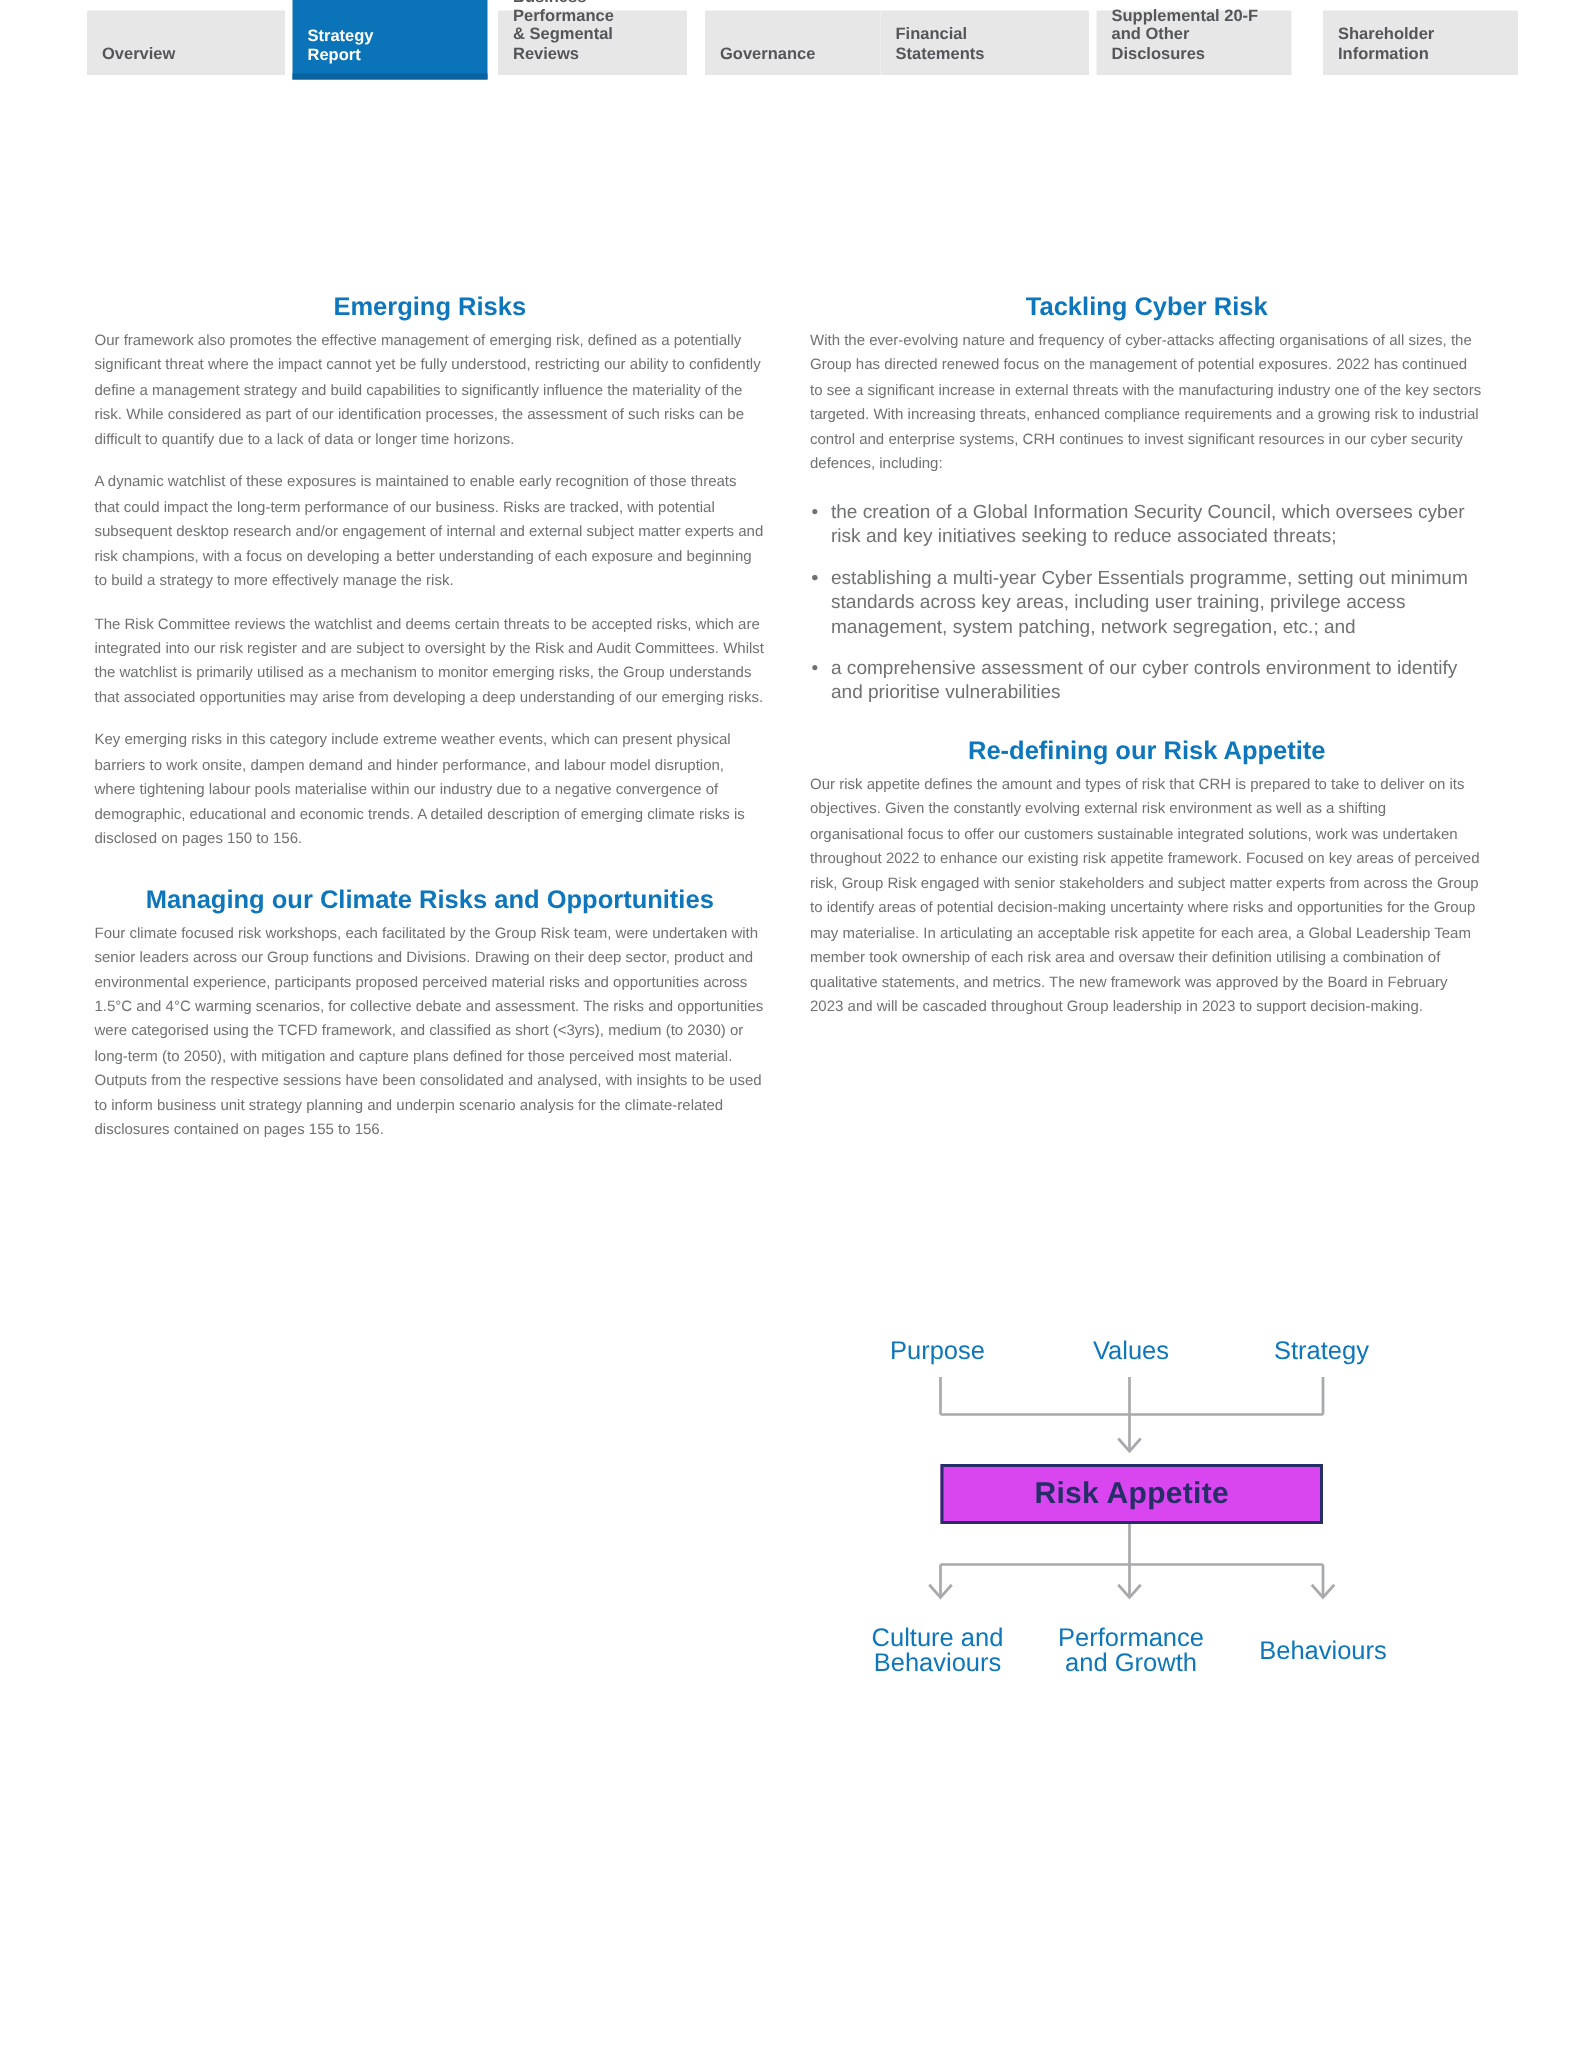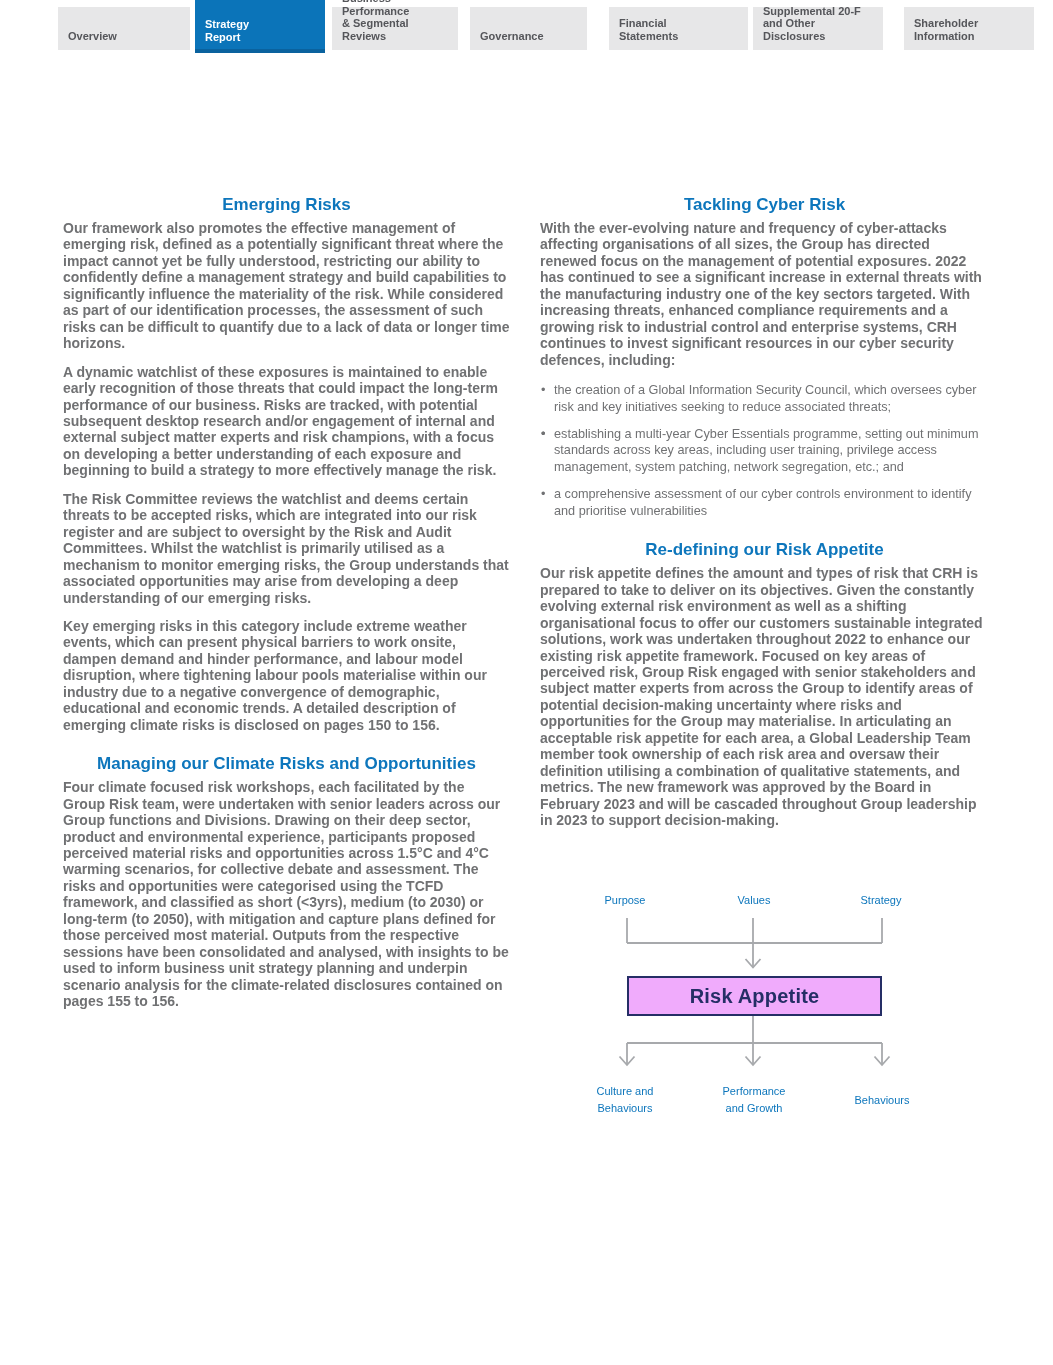--- a/index.html
+++ b/index.html
@@ -29,58 +29,58 @@
     cursor:default;
   }
   .tab-label{white-space:pre-line;}
   .tab.active{
     height:53px;margin-top:0;background:var(--tab-active-blue);color:#ffffff;
     border-bottom:4px solid var(--tab-active-dark);padding-bottom:6px;
   }
   .tab:nth-child(1){width:132px;margin-right:5px;}
   .tab:nth-child(2){width:130px;margin-right:7px;}
   .tab:nth-child(3){width:126px;margin-right:12px;}
-  .tab:nth-child(4){width:117px;margin-right:22px;}
+  .tab:nth-child(4){width:117px;margin-right:0;}
   .tab:nth-child(5){width:139px;margin-right:5px;}
   .tab:nth-child(6){width:130px;margin-right:21px;}
   .tab:nth-child(7){width:130px;}
 
   
   .col{position:absolute;top:197px;}
   .col-left{left:63px;width:447px;}
   .col-right{left:540px;width:449px;}
   .section + .section{margin-top:23px;}
   .section-heading{
     margin:0 0 8px 0;color:var(--accent-blue);
     font-size:17px;line-height:15px;font-weight:700;text-align:center;
   }
   .body-p{
     margin:0 0 12px 0;color:var(--body-gray);
-    font-size:14px;line-height:16.45px;font-weight:bold;
+    font-size:10px;line-height:16.45px;
   }
   .body-p:last-child{margin-bottom:0;}
   .bullet-list{list-style:none;margin:14px 0 0 0;padding:0;}
   .bullet-item{
     position:relative;padding-left:14px;margin-bottom:11px;
     color:var(--body-gray);font-size:12.7px;line-height:16.45px;
   }
   .bullet-item:last-child{margin-bottom:0;}
   .bullet-dot{position:absolute;left:1px;top:0;}
 
   
   .diagram{position:absolute;left:540px;top:885px;width:449px;height:246px;}
   .dg-lines{position:absolute;left:0;top:0;}
   .dg-label{
     position:absolute;transform:translateX(-50%);text-align:center;
-    color:var(--accent-blue);font-size:11px;line-height:17px;white-space:pre-line;
+    color:var(--accent-blue);font-size:17px;line-height:17px;white-space:pre-line;
   }
   .dg-top{top:7px;}
   .dg-box{
     position:absolute;left:87px;top:91px;width:255px;height:40px;
-    border:2px solid var(--navy);background:#f0abfc;
+    border:2px solid var(--navy);background:#d946ef;
     display:flex;align-items:center;justify-content:center;
     color:var(--navy);font-weight:700;font-size:20px;letter-spacing:0.2px;
   }
 </style>
 </head>
 <body>
 
 <nav class="tabs">
     <div class="tab">
       <span class="tab-label">Overview</span>

